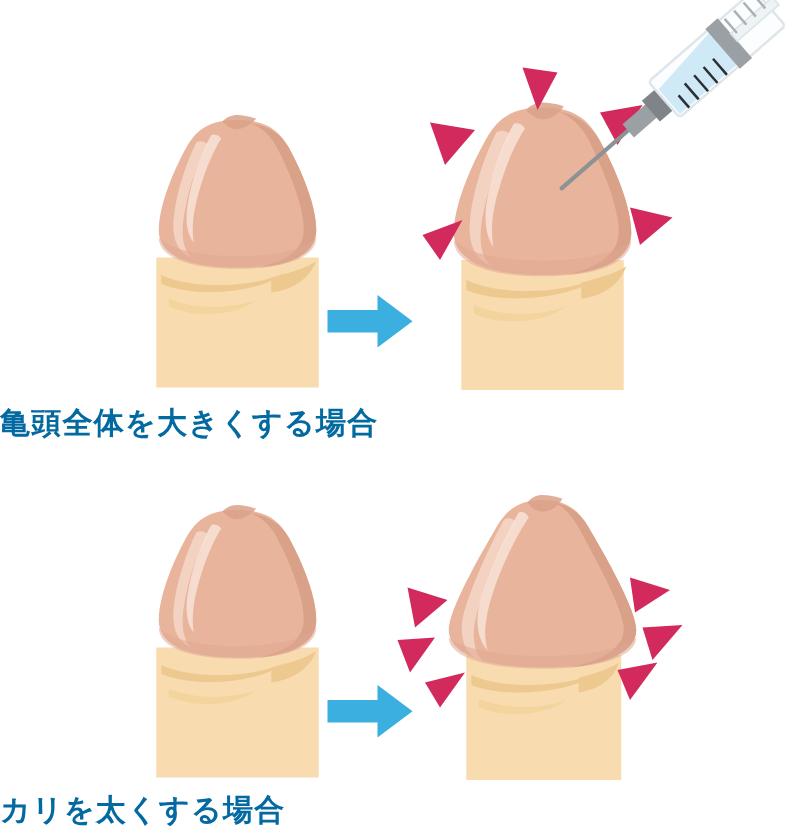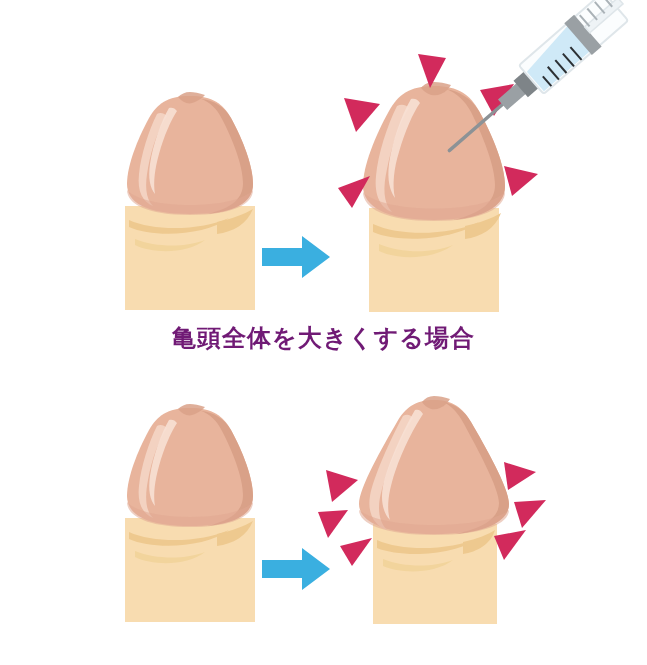--- a/index.html
+++ b/index.html
@@ -8,22 +8,22 @@
     background:#ffffff;
     font-family:"Liberation Sans","DejaVu Sans",sans-serif;
     overflow:hidden;position:relative;
   }
   .board{position:relative;width:647px;height:665px;}
   .row{position:relative;width:647px;height:332px;}
   .row.r2{height:333px;}
 
   .fig{position:absolute;}
   .caption{
-    position:absolute;left:0;width:647px;text-align:center;
-    font-weight:bold;color:#701a75;
+    position:absolute;left:0;width:647px;
+    font-weight:bold;color:#0369a1;
     font-family:"DejaVu Sans","Liberation Sans",sans-serif;
     letter-spacing:1px;
     font-size:24px;
   }
   .arrow{position:absolute;}
   .syr{position:absolute;}
   svg{display:block;overflow:visible;}
 </style>
 </head>
 <body>
@@ -235,15 +235,16 @@
       <svg width="230" height="120" viewBox="0 0 230 120" aria-hidden="true">
         <polygon points="8,20 40,30 14,52" fill="#d22a5c"></polygon>
         <polygon points="0,62 30,60 10,88" fill="#d22a5c"></polygon>
         <polygon points="22,96 54,88 34,116" fill="#d22a5c"></polygon>
         <polygon points="186,12 218,22 190,40" fill="#d22a5c"></polygon>
         <polygon points="196,52 228,50 204,78" fill="#d22a5c"></polygon>
         <polygon points="176,86 208,80 186,110" fill="#d22a5c"></polygon>
       </svg>
     </div>
 
+    <div class="caption" style="top:300px;">カリを太くする場合</div>
   </div>
 
 </div>
 
 </body></html>

